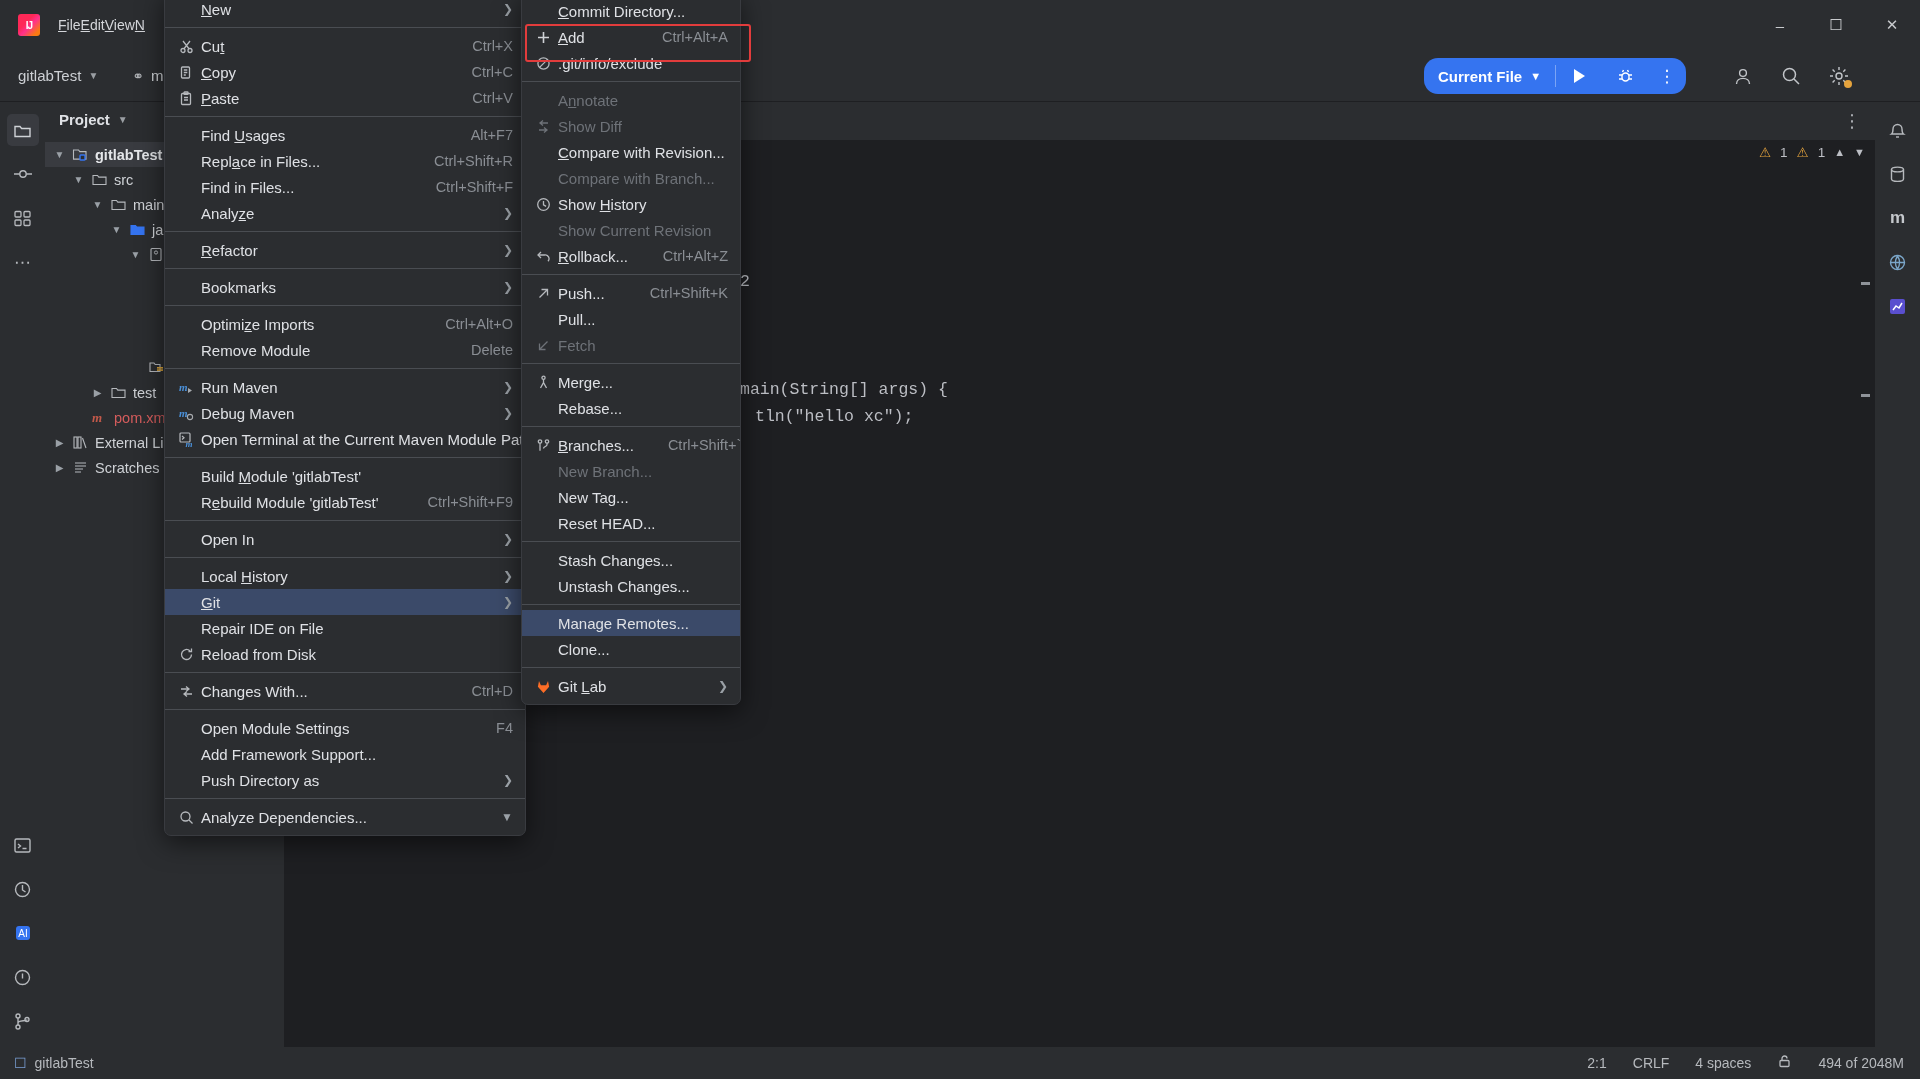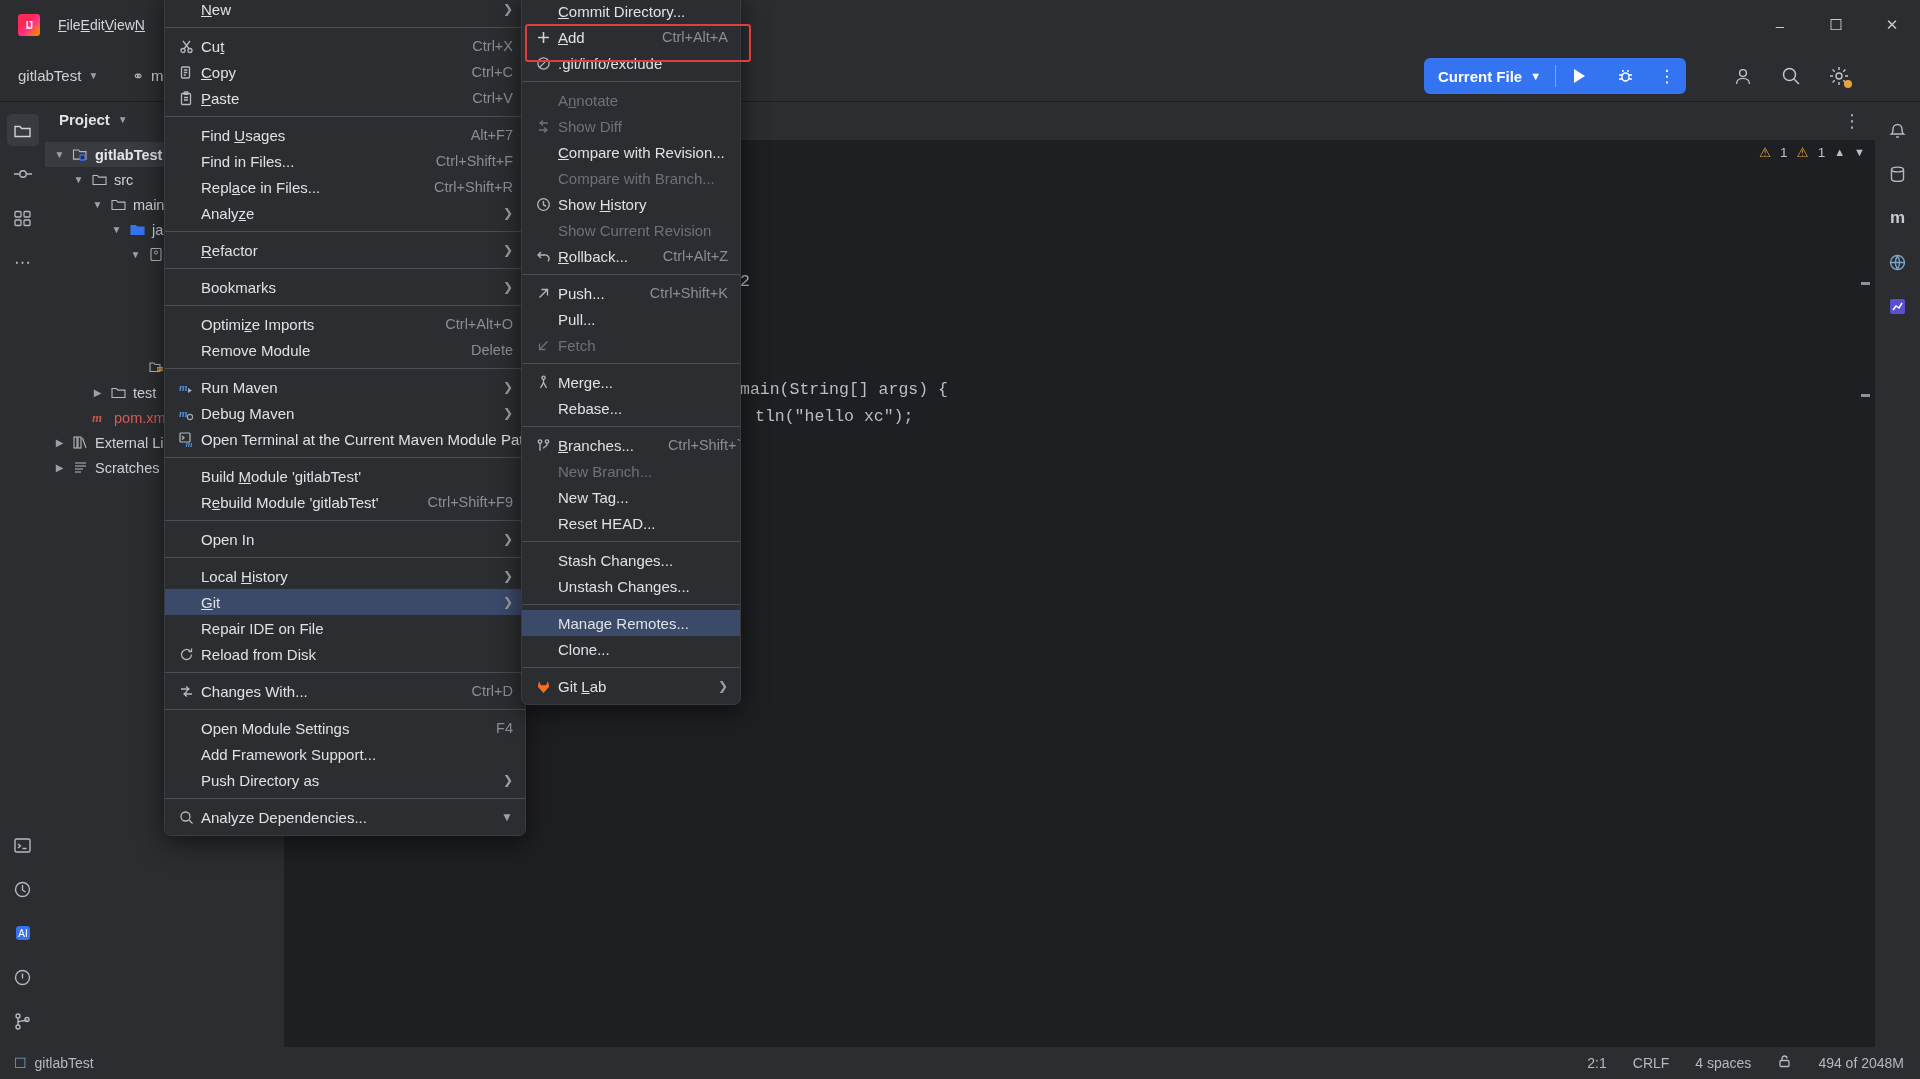--- a/index.html
+++ b/index.html
@@ -48,21 +48,21 @@
   .nav-chip {
     display: flex; align-items: center; gap: 7px;
     font-size: 15px; color: #cdd0d4; padding: 0 10px;
   }
   .chev { font-size: 10px; color: #9a9ea3; }
   .branch-ico { font-size: 14px; color: #b4b7bb; }
 
   .run-widget {
     position: absolute; left: 1424px; top: 58px;
     height: 36px; display: flex; align-items: center;
-    background: #3574f0; border-radius: 6px; overflow: hidden;
+    background: #3574f0; border-radius: 14px; overflow: hidden;
   }
   .run-widget .curfile {
     display: flex; align-items: center; gap: 8px;
     padding: 0 14px; height: 36px; color: #fff;
     font-size: 15px; font-weight: bold;
   }
   .run-widget .sep { width: 1px; height: 22px; background: rgba(255,255,255,.35); }
   .run-widget .ico { width: 46px; height: 36px; display: flex; align-items: center; justify-content: center; }
 
   .right-icons {
@@ -532,27 +532,27 @@
         <span class="msc">Ctrl+V</span>
       </div>
       <div class="msep"></div>
       <div class="mi">
         <span class="mico"></span>
         <span class="mtxt">Find <u>U</u>sages</span>
         <span class="msc">Alt+F7</span>
       </div>
       <div class="mi">
         <span class="mico"></span>
+        <span class="mtxt">Repl<u>a</u>ce in Files...</span>
+        <span class="msc">Ctrl+Shift+R</span>
+      </div>
+      <div class="mi">
+        <span class="mico"></span>
         <span class="mtxt">Find in Files...</span>
         <span class="msc">Ctrl+Shift+F</span>
-      </div>
-      <div class="mi">
-        <span class="mico"></span>
-        <span class="mtxt">Repl<u>a</u>ce in Files...</span>
-        <span class="msc">Ctrl+Shift+R</span>
       </div>
       <div class="mi">
         <span class="mico"></span>
         <span class="mtxt">Analy<u>z</u>e</span>
         <span class="marrow">❯</span>
       </div>
       <div class="msep"></div>
       <div class="mi">
         <span class="mico"></span>
         <span class="mtxt"><u>R</u>efactor</span>

